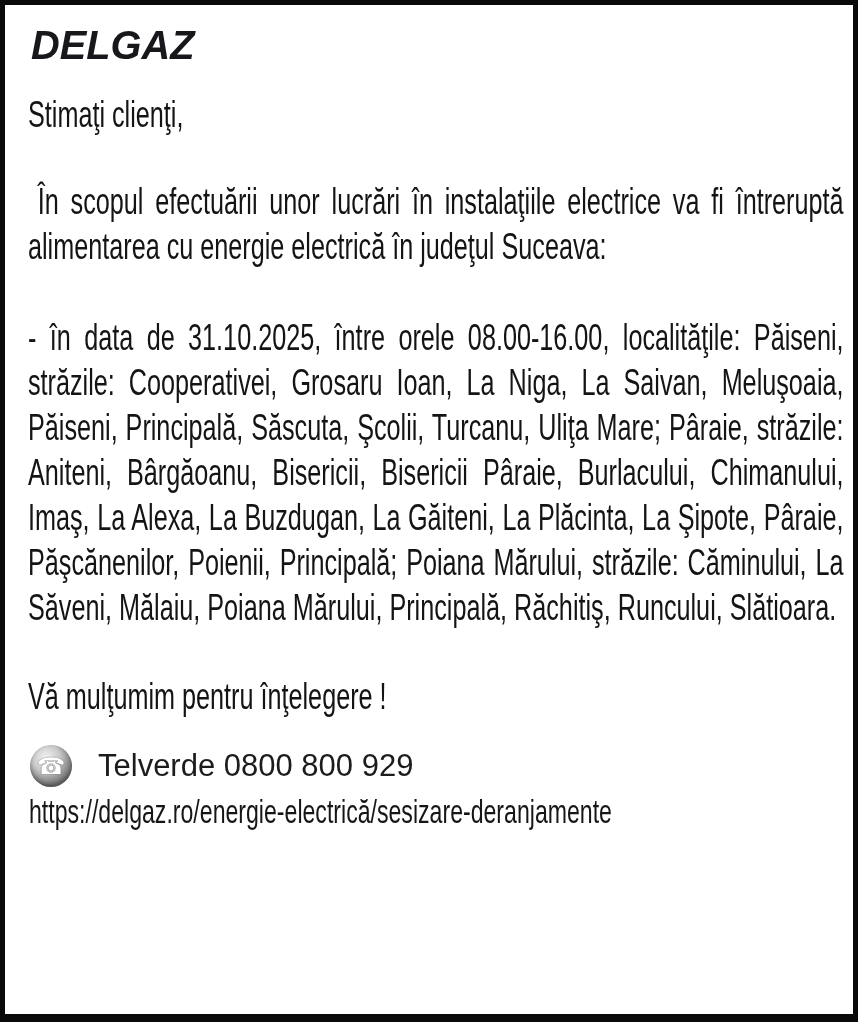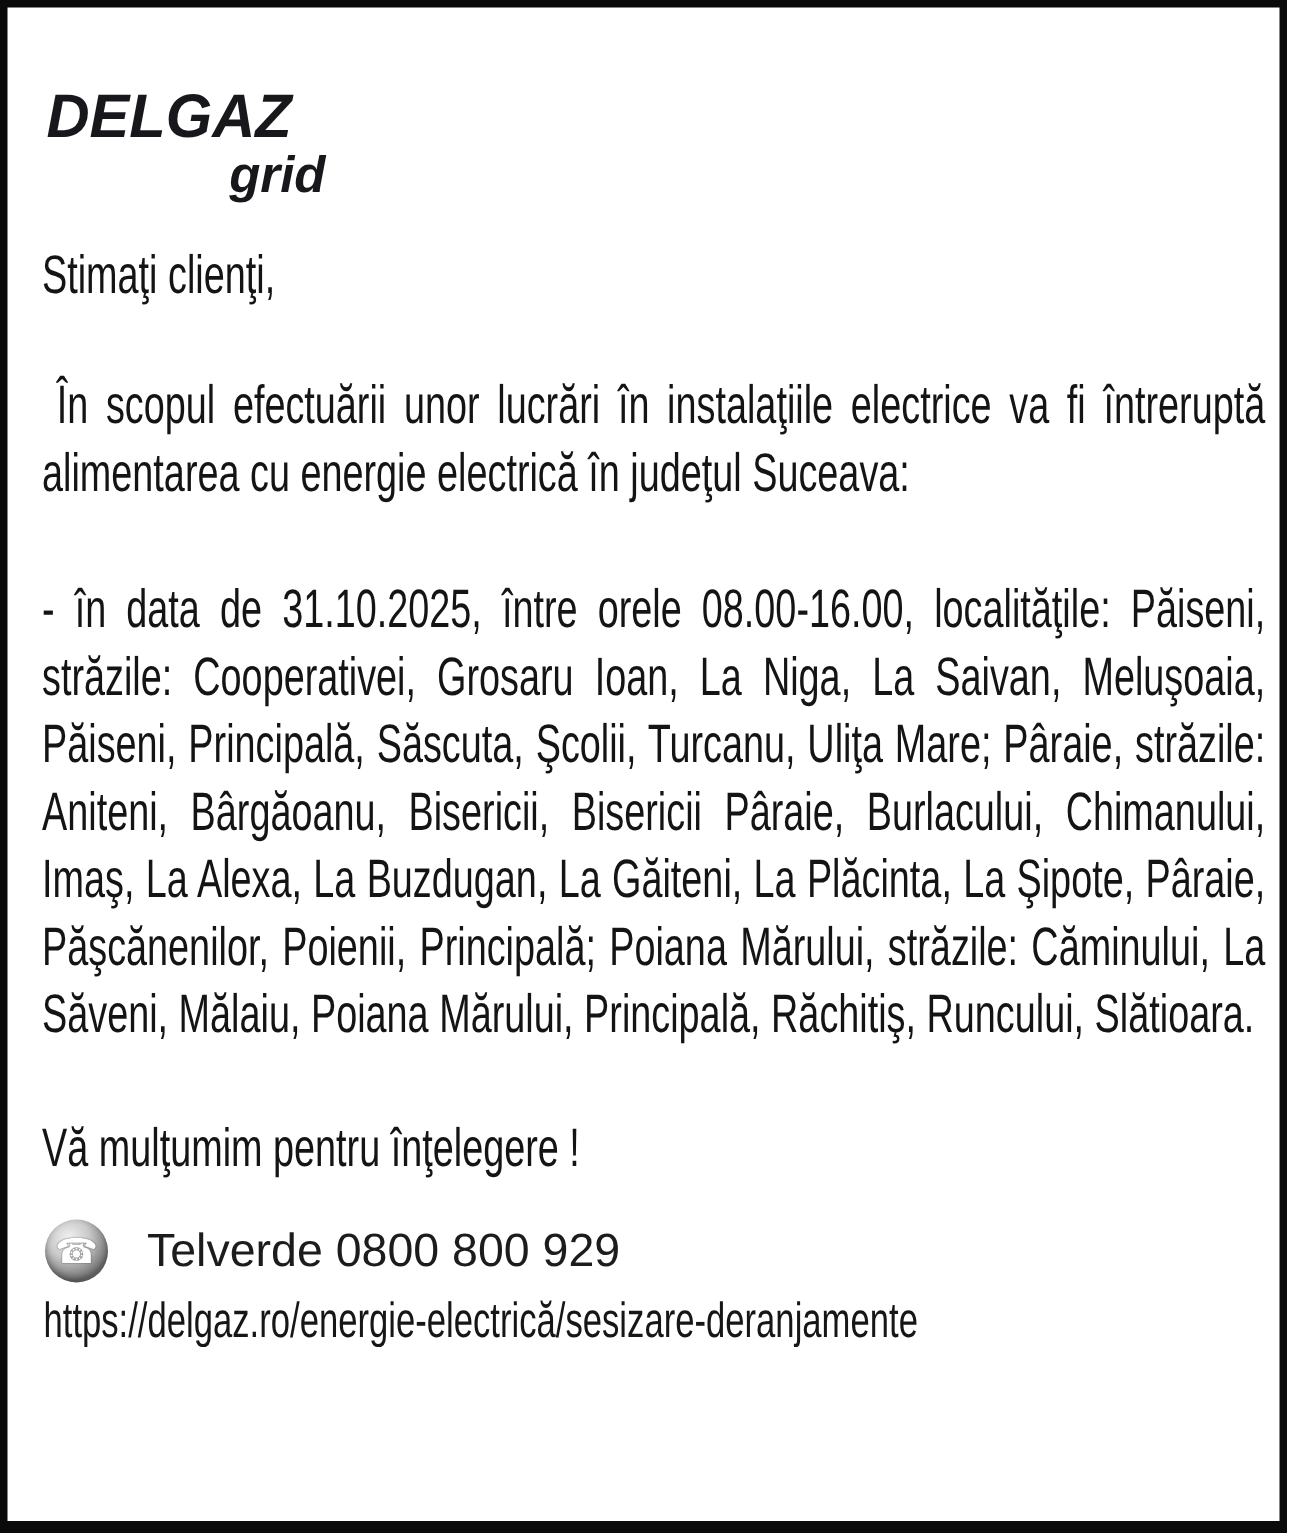--- a/index.html
+++ b/index.html
@@ -25,21 +25,20 @@
     overflow: hidden;
   }
   .content {
     padding: 20px 8px 0 23px;
   }
   
   .logo {
     width: 188px;
     margin-left: 3px;
     line-height: 1;
-    margin-top: 32px;
   }
   .logo-main {
     font-size: 41px;
     font-weight: bold;
     font-style: italic;
     letter-spacing: 0px;
     color: #17171c;
     display: block;
     transform: scaleX(0.97);
     transform-origin: 0 0;
@@ -124,21 +123,20 @@
   }
 </style>
 </head>
 <body>
 
 <div class="frame">
   <div class="content">
 
     <div class="logo">
       <span class="logo-main">DELGAZ</span>
-      <span class="logo-sub">grid</span>
     </div>
 
     <div class="condensed">
       <div class="greeting">Stimaţi clienţi,</div>
       <div class="para intro">În scopul efectuării unor lucrări în instalaţiile electrice va fi întreruptă alimentarea cu energie electrică în judeţul Suceava:</div>
       <div class="para outage">- în data de 31.10.2025, între orele 08.00-16.00, localităţile: Păiseni, străzile: Cooperativei, Grosaru Ioan, La Niga, La Saivan, Meluşoaia, Păiseni, Principală, Săscuta, Şcolii, Turcanu, Uliţa Mare; Pâraie, străzile: Aniteni, Bârgăoanu, Bisericii, Bisericii Pâraie, Burlacului, Chimanului, Imaş, La Alexa, La Buzdugan, La Găiteni, La Plăcinta, La Şipote, Pâraie, Păşcănenilor, Poienii, Principală; Poiana Mărului, străzile: Căminului, La Săveni, Mălaiu, Poiana Mărului, Principală, Răchitiş, Runcului, Slătioara.</div>
       <div class="thanks">Vă mulţumim pentru înţelegere !</div>
     </div>
 
     <div class="footer-row">

